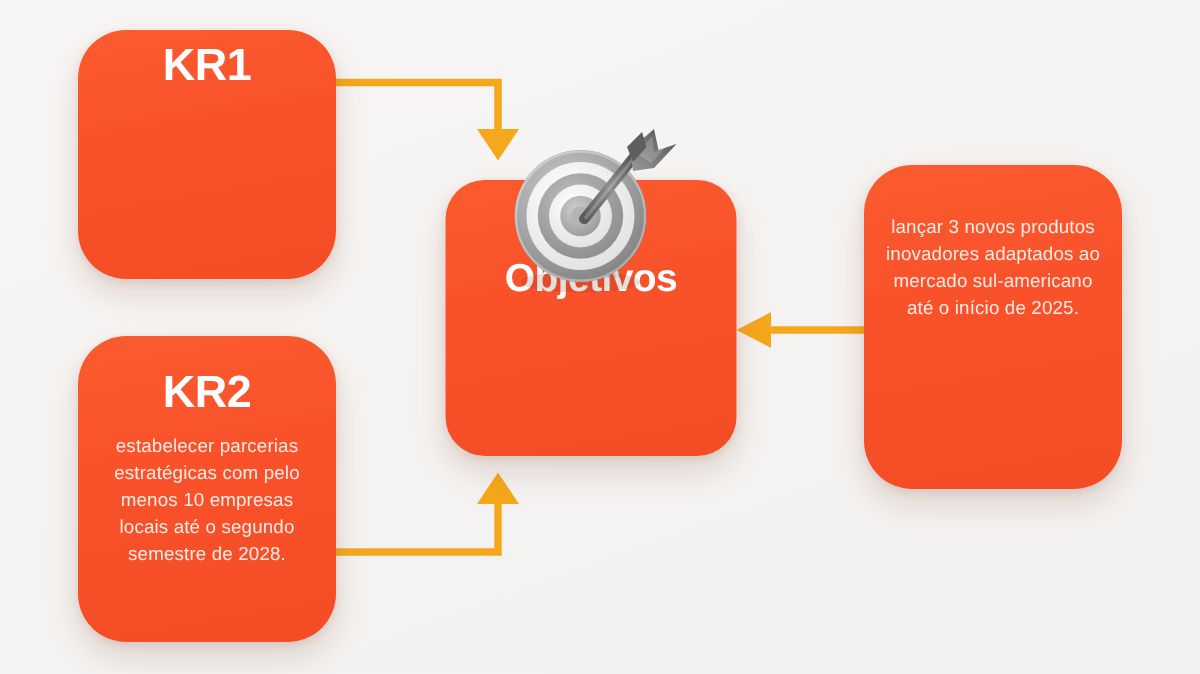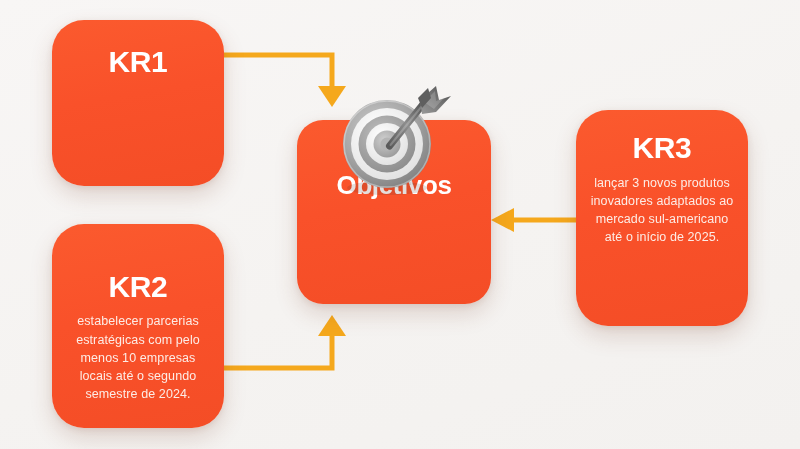--- a/index.html
+++ b/index.html
@@ -48,28 +48,27 @@
     line-height: 1.45;
     color: #fdece6;
     font-weight: normal;
     letter-spacing: 0.1px;
     padding: 0 14px;
   }
 
   
   #card-kr1 {
     left: 52px; top: 20px; width: 172px; height: 166px;
-    padding-top: 26px;
+    padding-top: 8px;
   }
   #card-kr1 .card-body { margin-top: 10px; }
 
   #card-kr2 {
     left: 52px; top: 224px; width: 172px; height: 204px;
     padding-top: 22px;
-    justify-content: center;
   }
   #card-kr2 .card-body { margin-top: 10px; }
 
   #card-kr3 {
     left: 576px; top: 110px; width: 172px; height: 216px;
     padding-top: 22px;
   }
   #card-kr3 .card-body { margin-top: 10px; }
 
   #card-center {
@@ -149,25 +148,24 @@
       <path d="M 26 3 L 26 27 L 3 15 Z" fill="#f5a81c"></path>
     </svg>
   </div>
 
   <div class="card" id="card-kr1">
     <div class="card-title">KR1</div>
   </div>
 
   <div class="card" id="card-kr2">
     <div class="card-title">KR2</div>
-    <div class="card-body">estabelecer parcerias estratégicas com pelo menos 10 empresas locais até o segundo semestre de 2024.</div>
+    <div class="card-body">estabelecer parcerias estratégicas com pelo menos 10 empresas locais até o segundo semestre de 2028.</div>
   </div>
 
   <div class="card" id="card-kr3">
-    <div class="card-title">KR3</div>
     <div class="card-body">lançar 3 novos produtos inovadores adaptados ao mercado sul-americano até o início de 2025.</div>
   </div>
 
   <div class="card" id="card-center">
     <div class="card-title">Objetivos</div>
   </div>
 
   <div id="watermark">freepik</div>
 
   <div id="target-icon">

